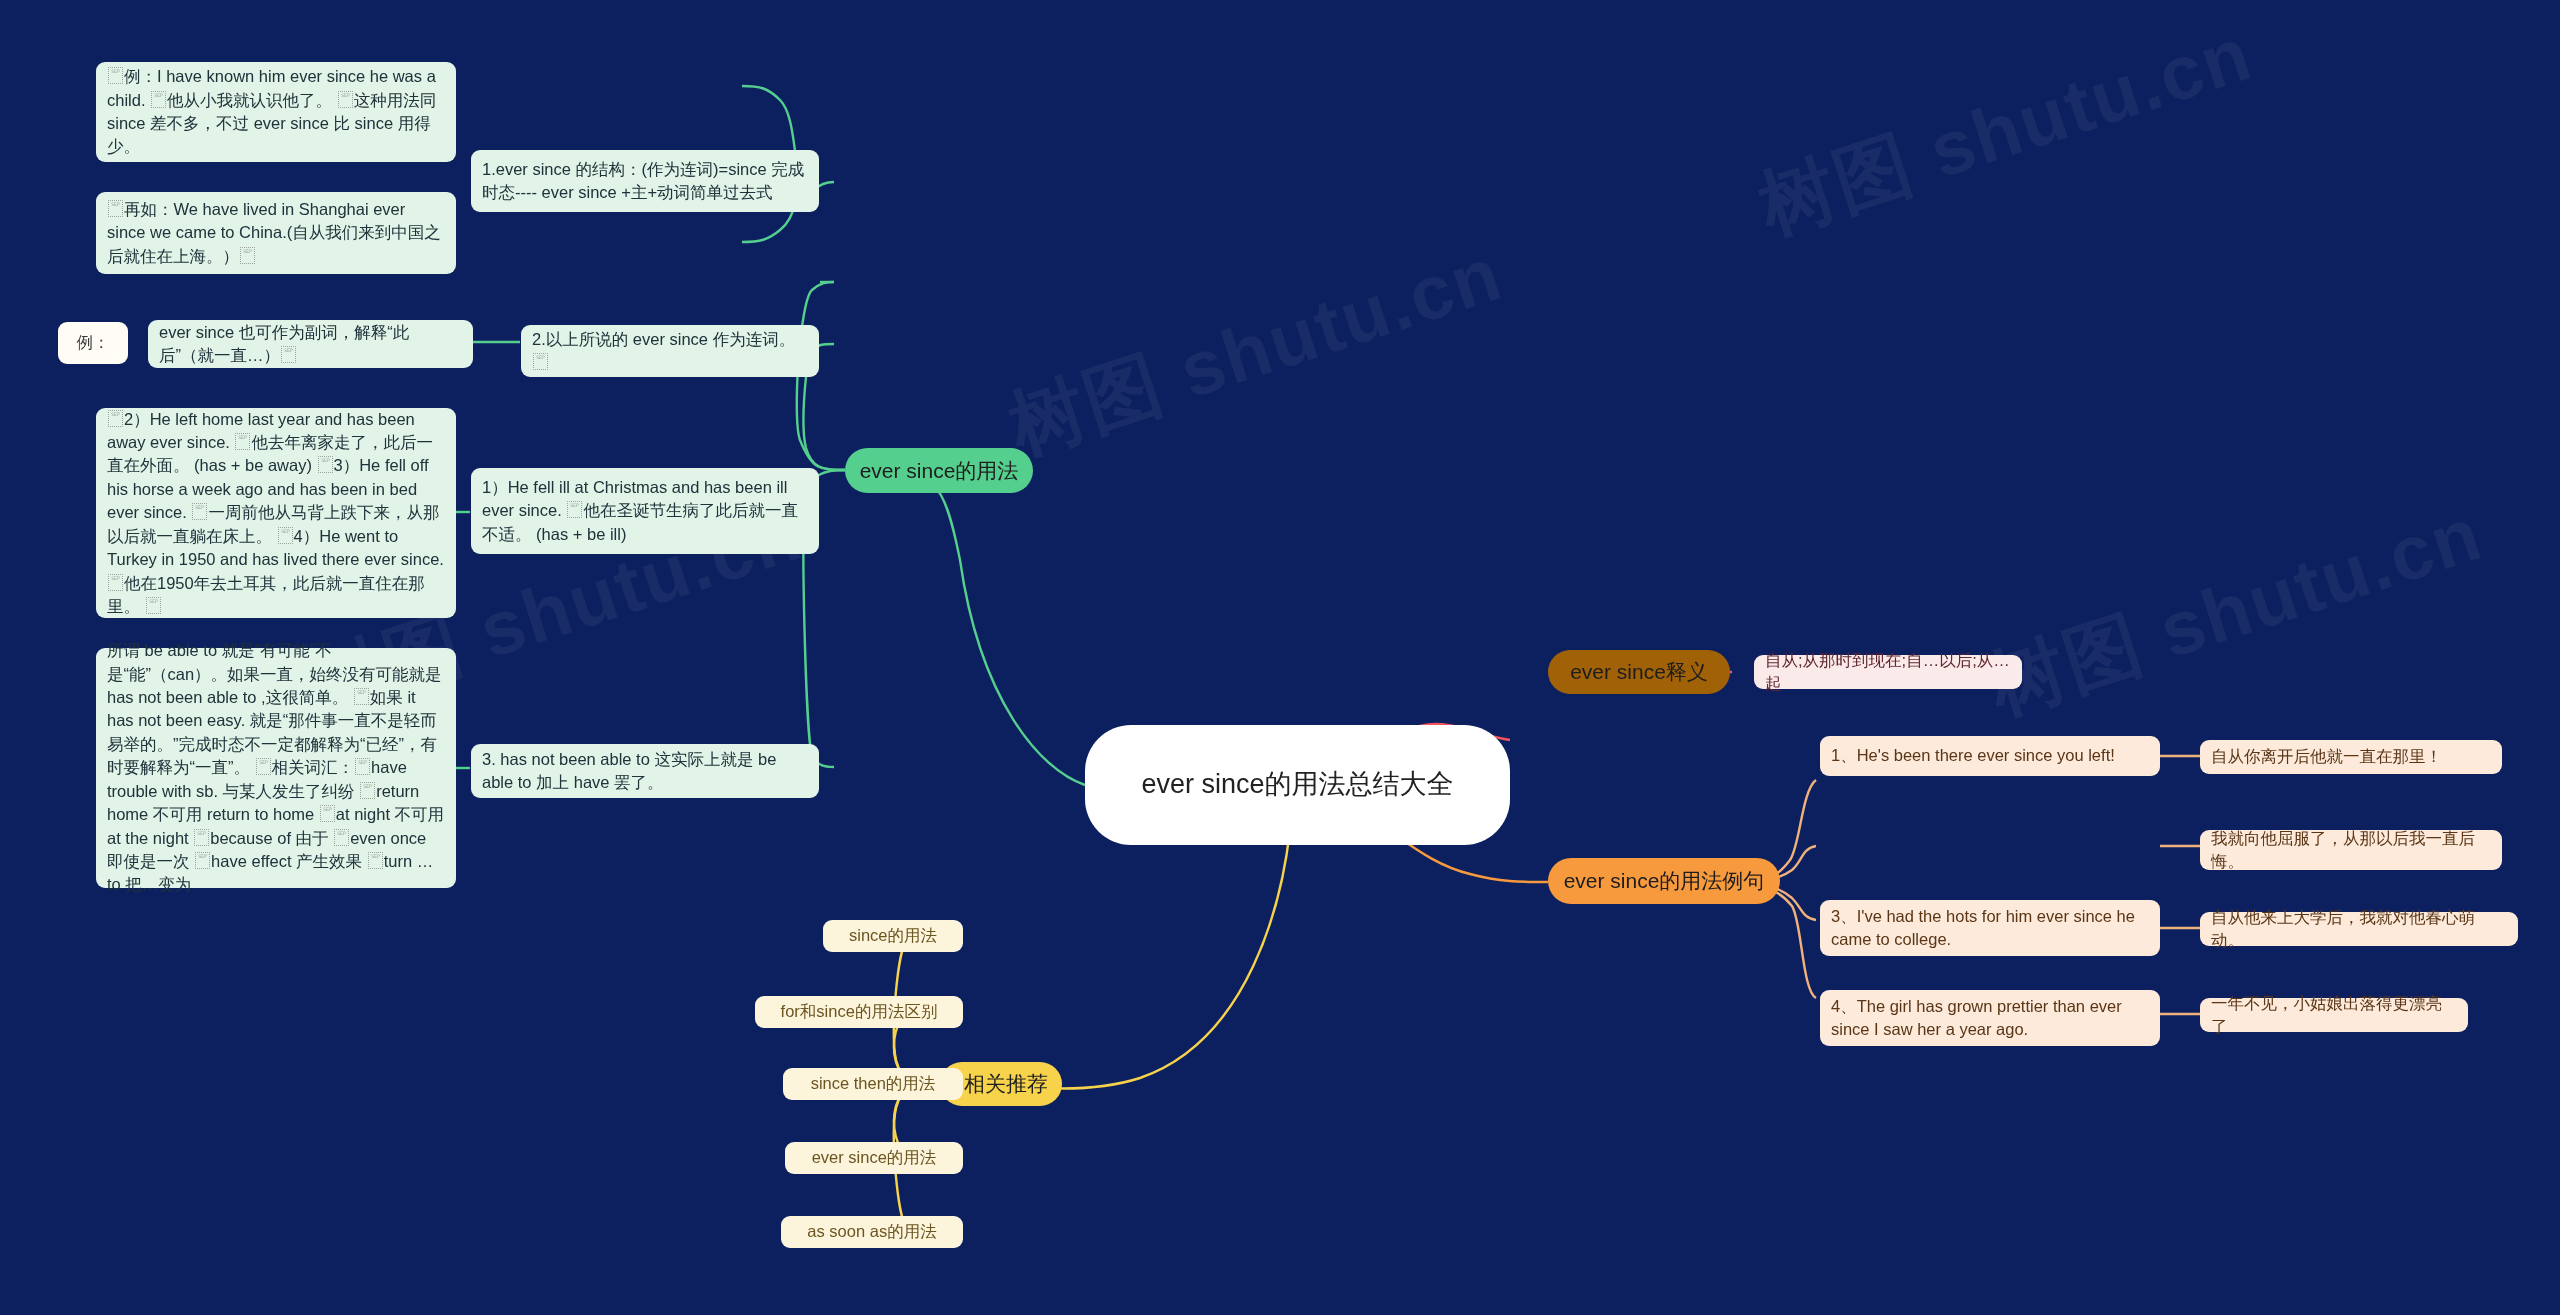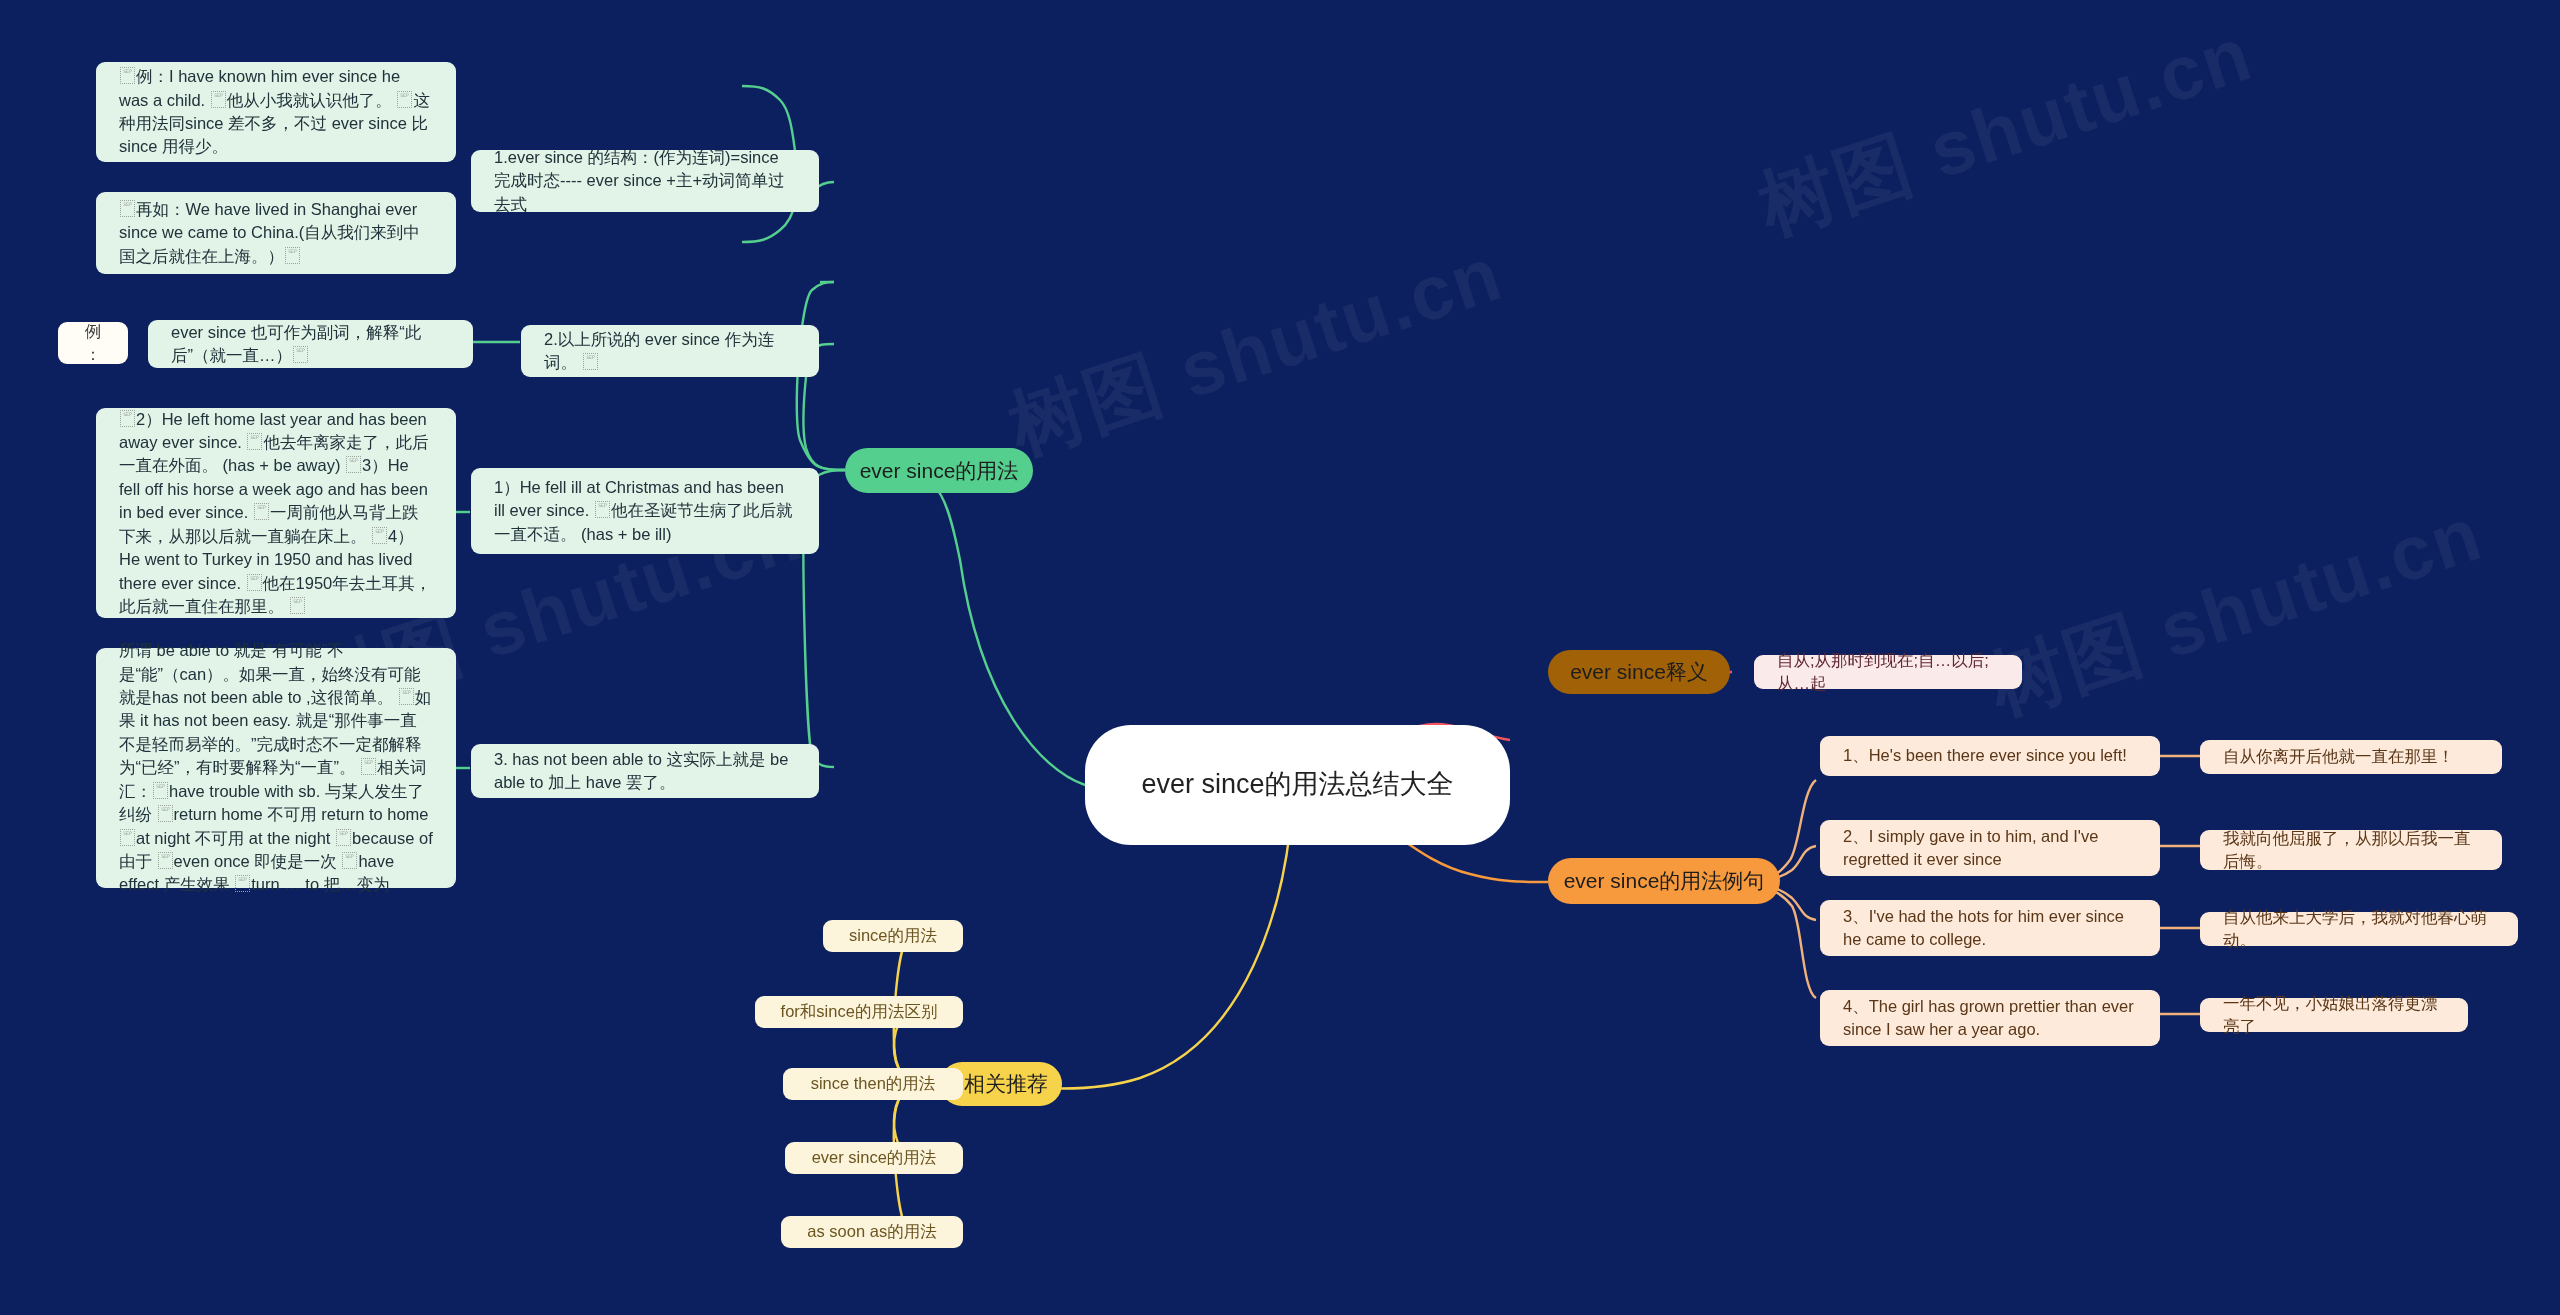--- a/index.html
+++ b/index.html
@@ -29,21 +29,21 @@
     text-align:center;font-size:21px;color:#1d1d1d;padding:3px 14px;
   }
   .pill.green{background:#55cf8e;}
   .pill.red{background:#a16207;}
   .pill.orange{background:#f79a3e;}
   .pill.yellow{background:#f7d34c;justify-content:flex-end;}
 
   
   .leaf{
     display:flex;align-items:center;
-    padding:7px 23px;font-size:16.5px;line-height:1.42;
+    padding:7px 11px;font-size:16.5px;line-height:1.42;
     border-radius:9px;
   }
   .leaf.mint{background:#e2f3e8;color:#20323a;}
   .leaf.pinkish{background:#fbeaea;color:#5e2630;}
   .leaf.peach{background:#fdeada;color:#5a3617;align-items:center;}
   .leaf.white{background:#fffdf6;color:#3a3a3a;}
   .leaf.yellowleaf{background:#fdf4dc;color:#6b5520;margin-left:37px;}
 
   .leaf.center{justify-content:center;text-align:center;}
   .txt{white-space:pre-wrap;word-break:break-word;}
@@ -172,23 +172,20 @@
     <span class="txt">ever since的用法例句</span>
   </div>
 
   <div class="node leaf peach" style="left:1820px;top:736px;width:340px;height:40px;">
     <span class="txt">1、He's been there ever since you left!</span>
   </div>
   <div class="node leaf peach" style="left:2200px;top:740px;width:302px;height:34px;">
     <span class="txt">自从你离开后他就一直在那里！</span>
   </div>
 
-  <div class="node leaf peach" style="left:1820px;top:820px;width:340px;height:56px;">
-    <span class="txt">2、I simply gave in to him, and I've regretted it ever since</span>
-  </div>
   <div class="node leaf peach" style="left:2200px;top:830px;width:302px;height:40px;">
     <span class="txt">我就向他屈服了，从那以后我一直后悔。</span>
   </div>
 
   <div class="node leaf peach" style="left:1820px;top:900px;width:340px;height:56px;">
     <span class="txt">3、I've had the hots for him ever since he came to college.</span>
   </div>
   <div class="node leaf peach" style="left:2200px;top:912px;width:318px;height:34px;">
     <span class="txt">自从他来上大学后，我就对他春心萌动。</span>
   </div>

